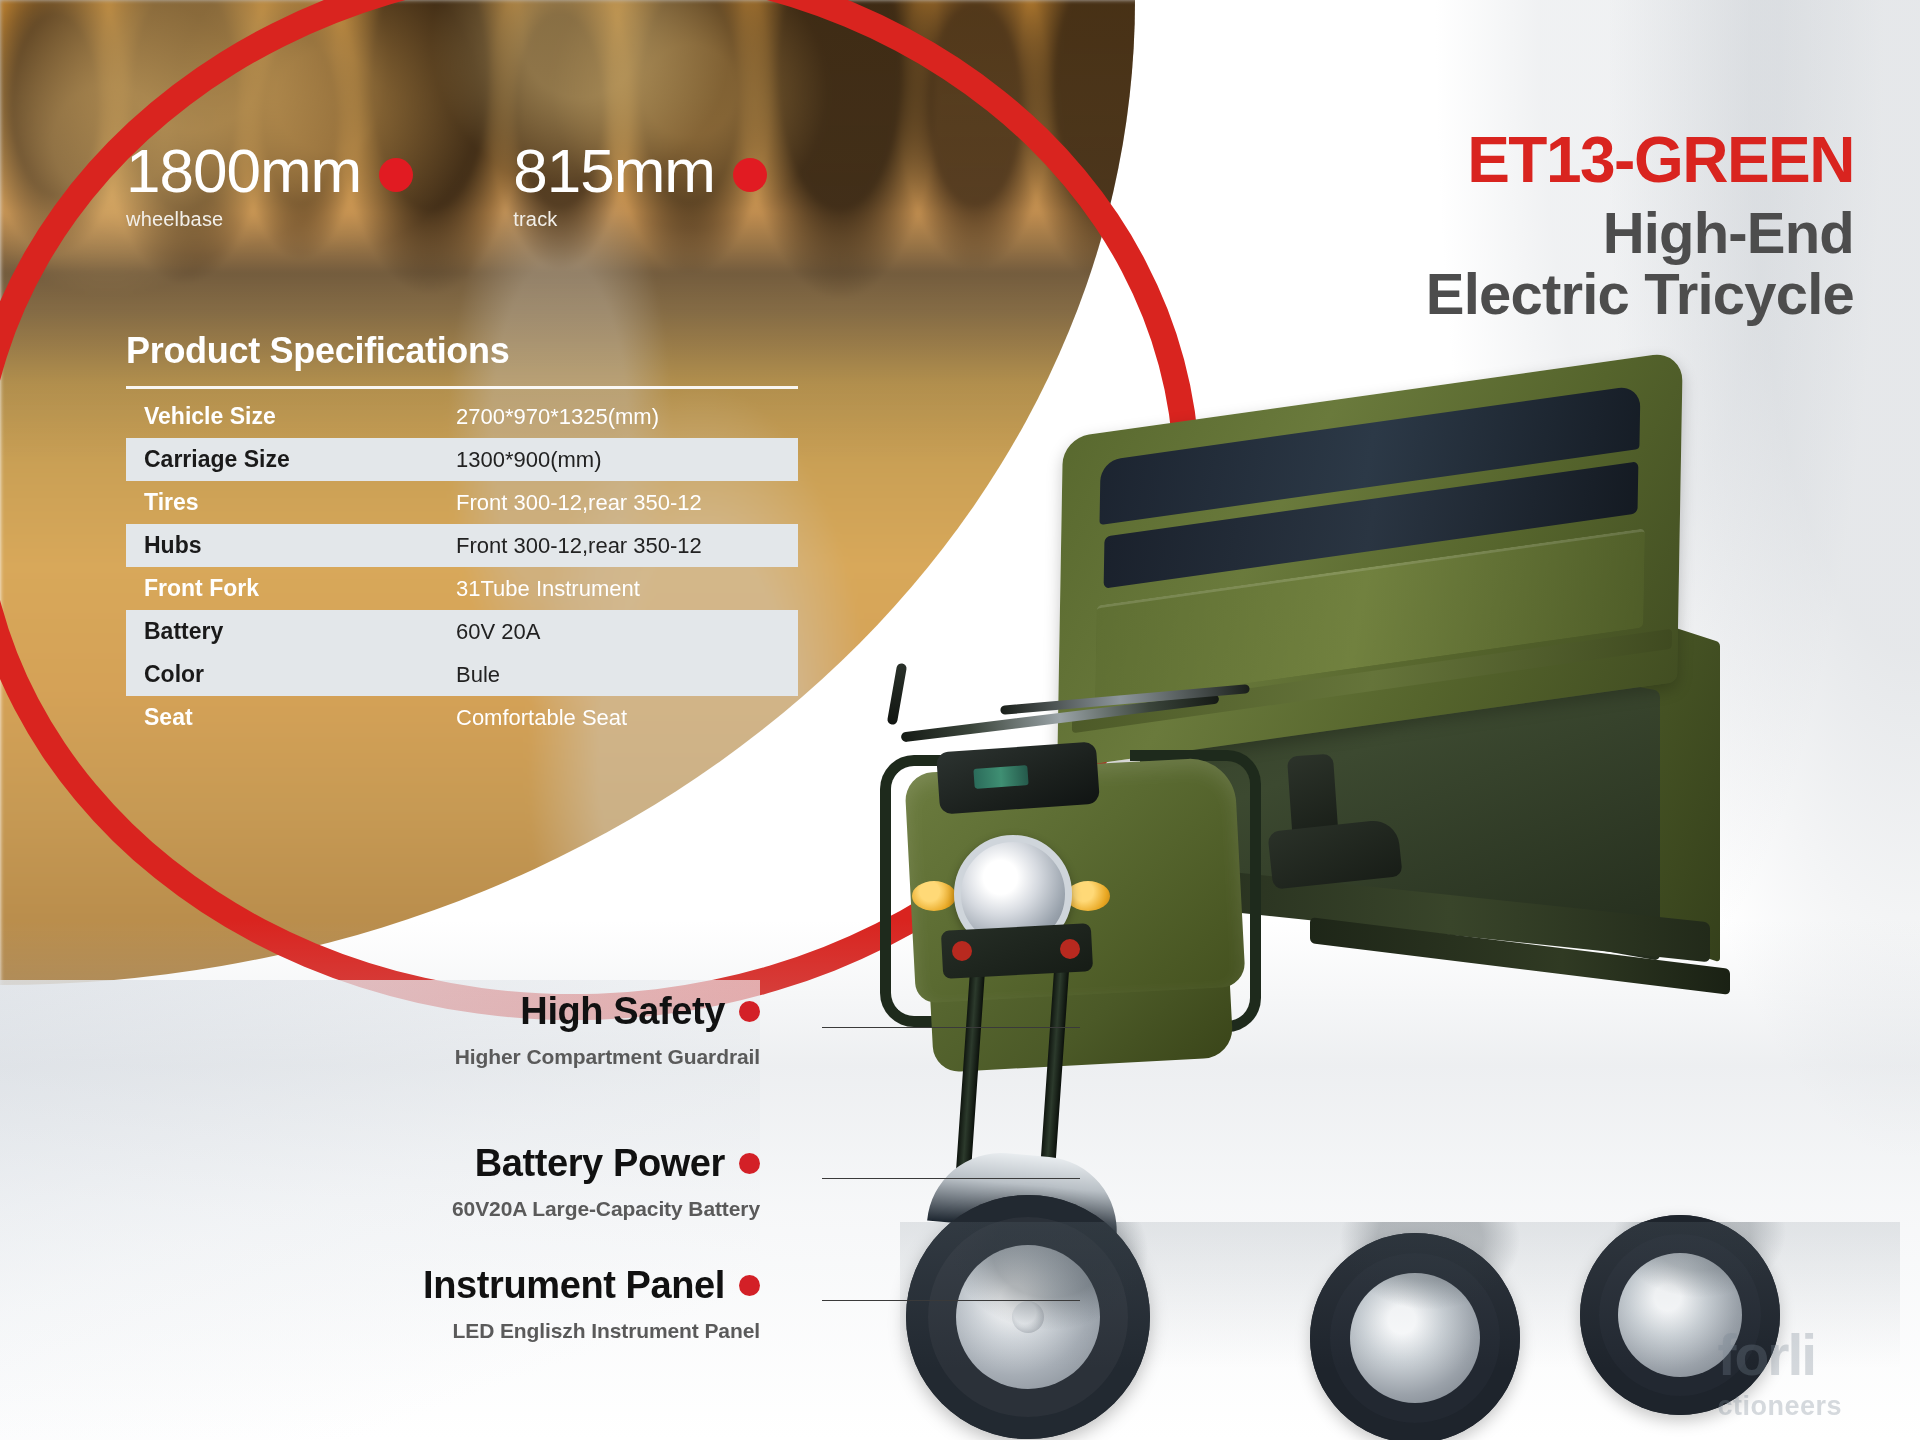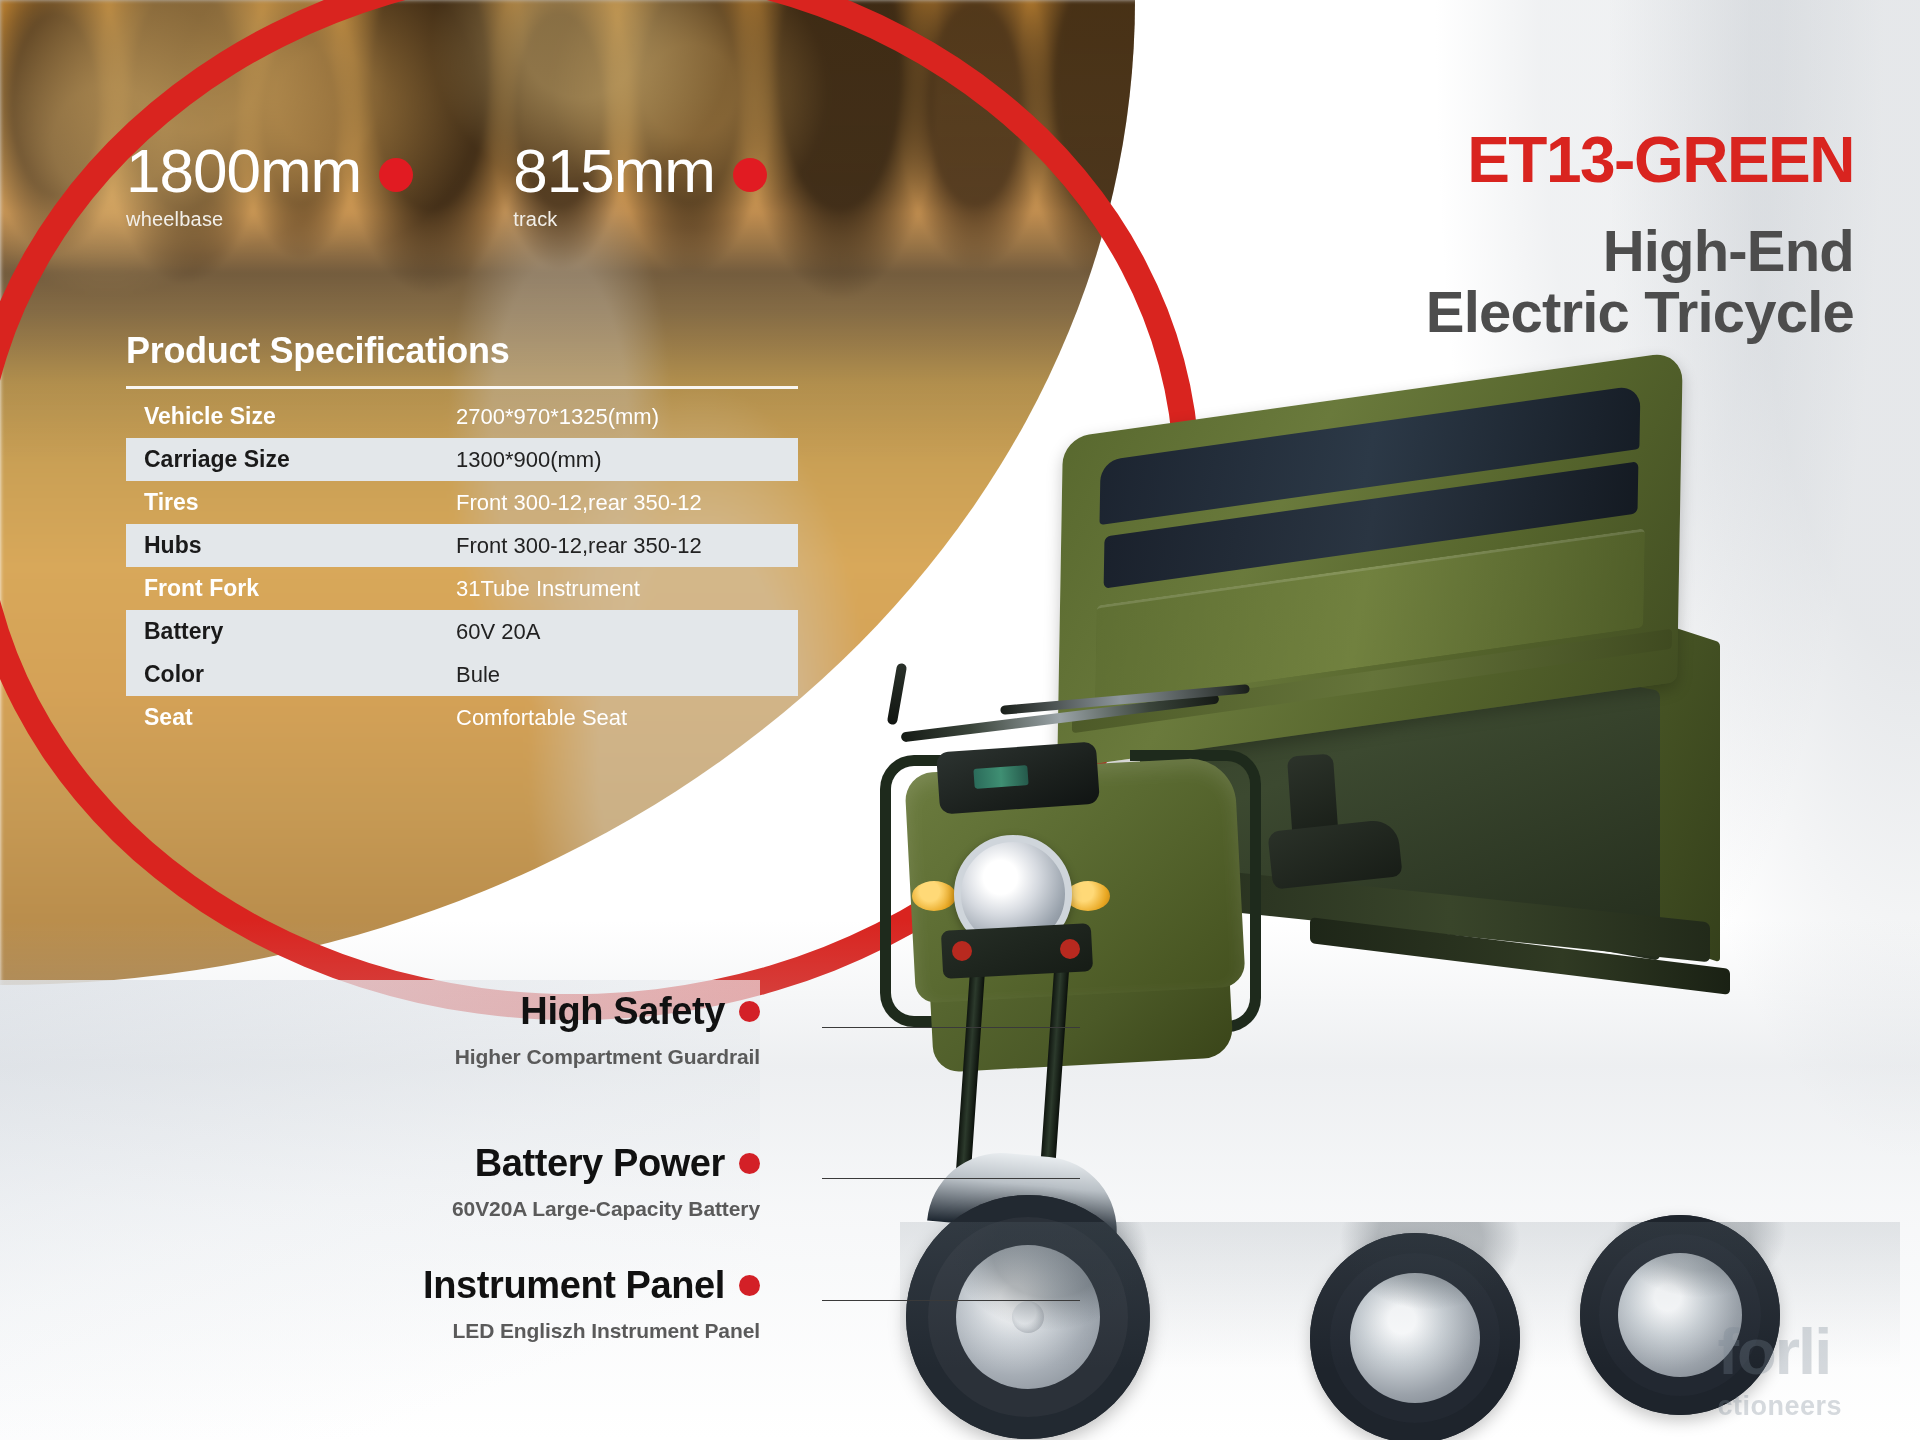--- a/index.html
+++ b/index.html
@@ -218,21 +218,21 @@
     color: #d9241f;
     line-height: .96;
     letter-spacing: -1.5px;
     margin: 0;
   }
   .tagline {
     font-size: 58px;
     font-weight: bold;
     color: #4d4d4d;
     line-height: 1.04;
-    margin: 30px 0 0 0;
+    margin: 12px 0 0 0;
     letter-spacing: -.8px;
   }
 
   
   .features {
     position: absolute;
     left: 0;
     top: 990px;
     width: 760px;
   }
@@ -554,21 +554,21 @@
   .watermark {
     position: absolute;
     right: 78px;
     bottom: 18px;
     text-align: left;
     color: rgba(120,132,145,.30);
     pointer-events: none;
     user-select: none;
   }
   .wm-main {
-    font-size: 65px;
+    font-size: 57px;
     font-weight: bold;
     line-height: .9;
     letter-spacing: -2px;
   }
   .wm-sub {
     font-size: 27px;
     font-weight: 700;
     letter-spacing: .5px;
     margin-top: 10px;
   }

